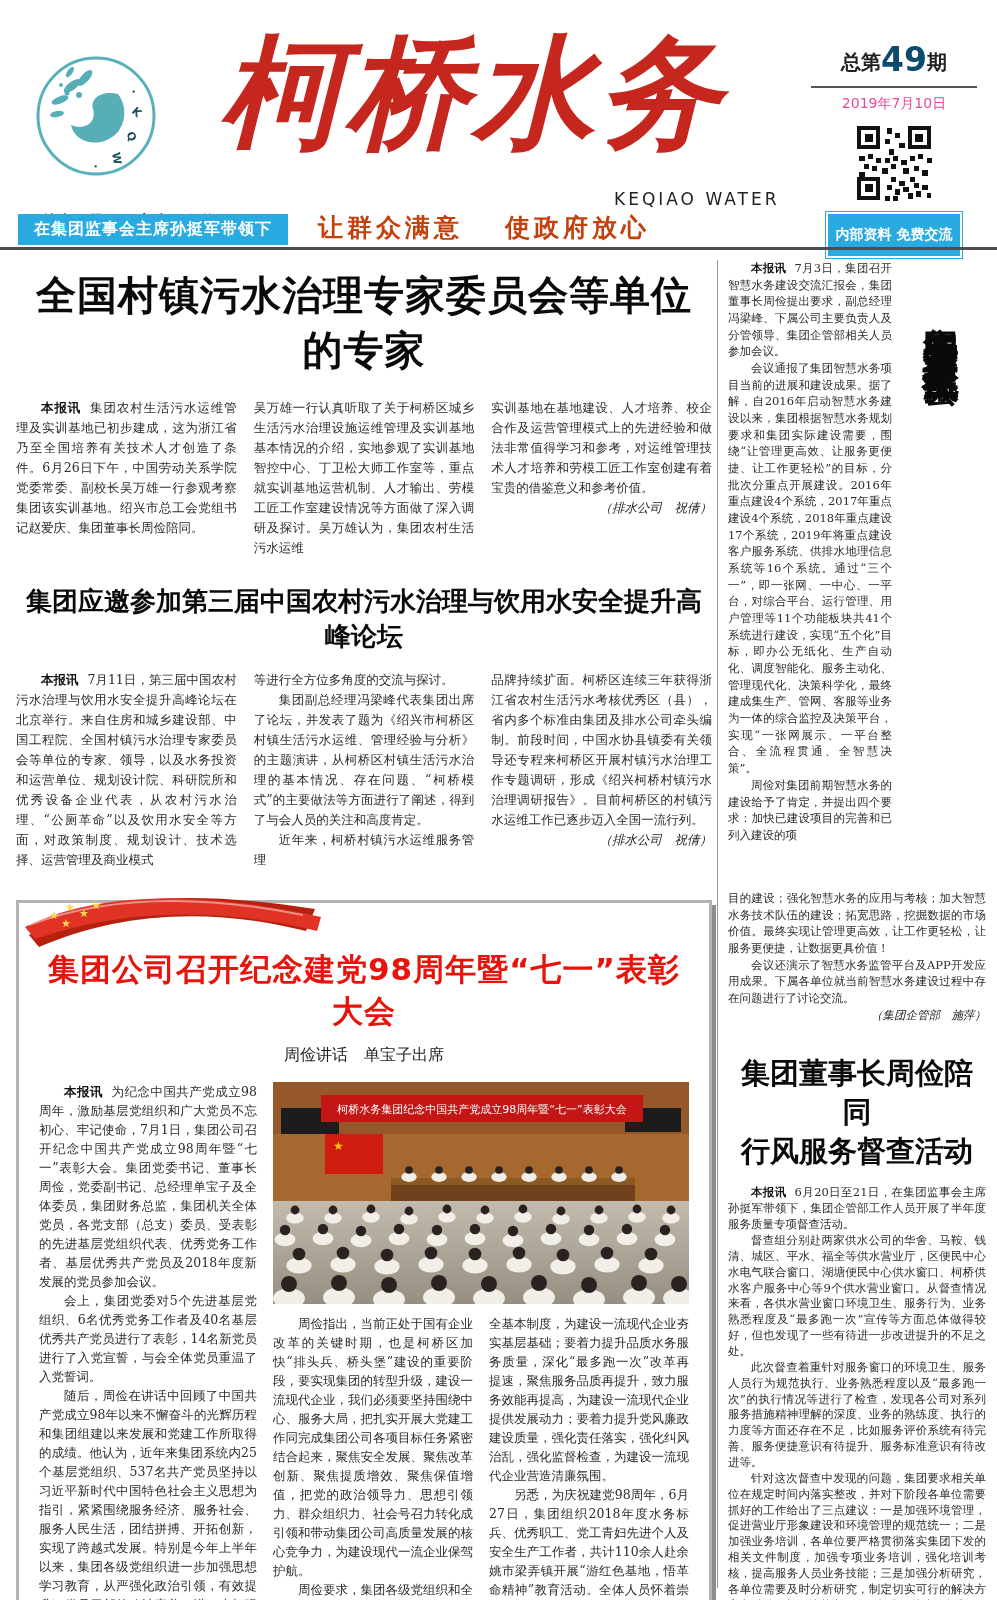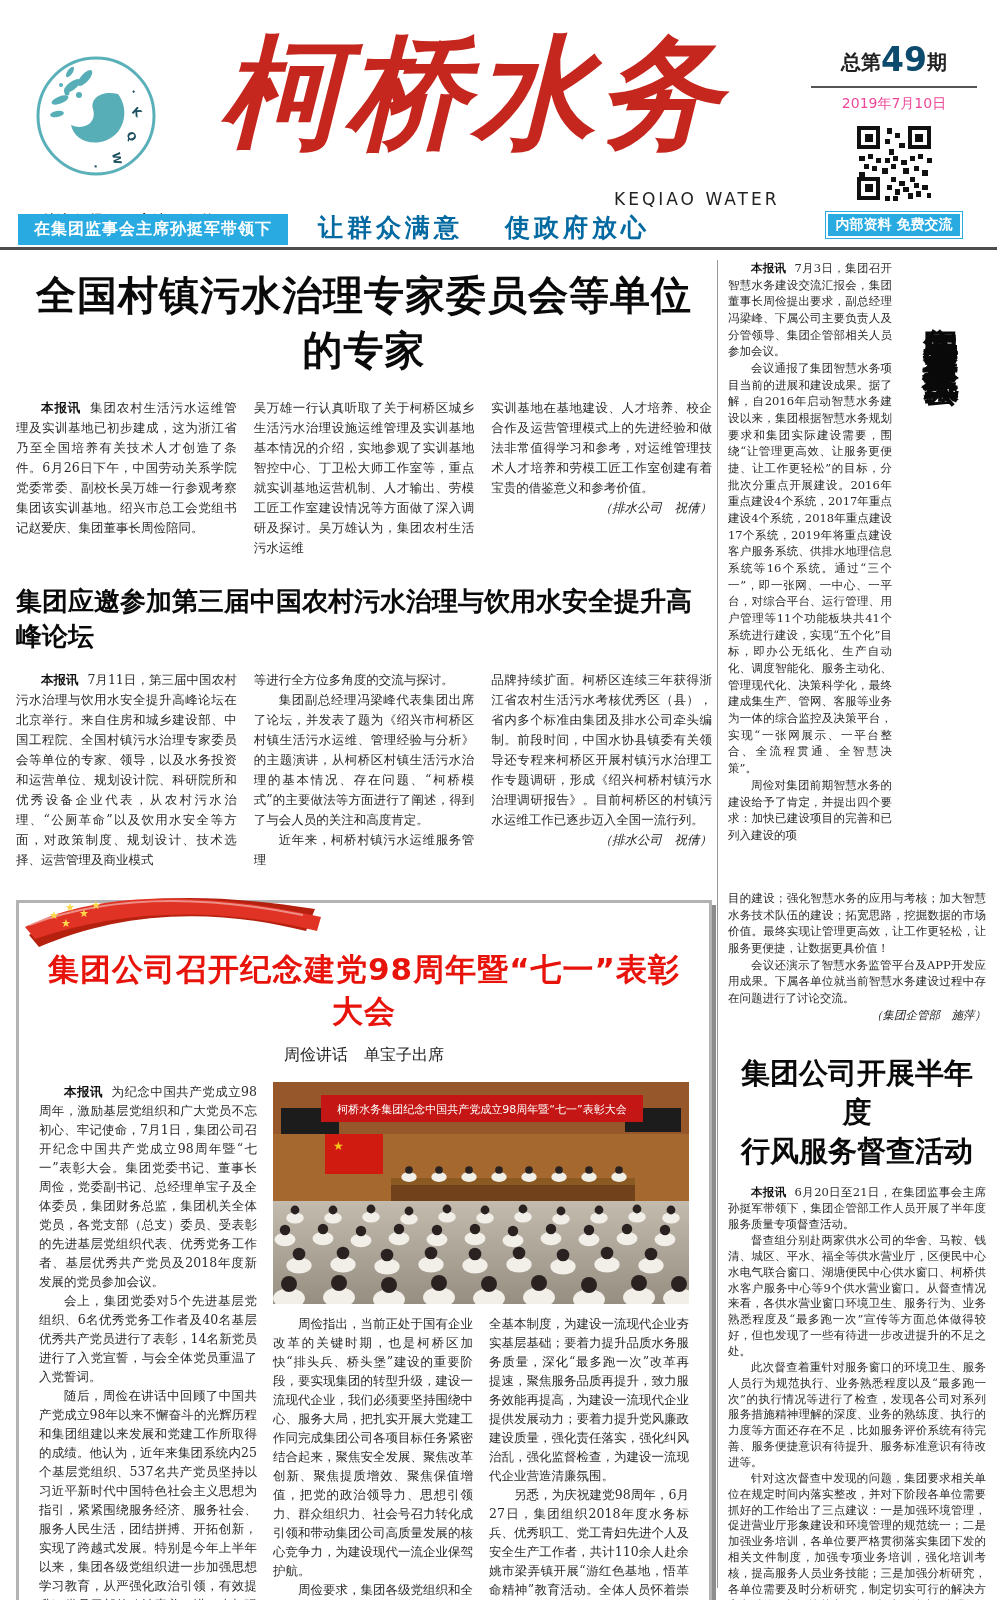--- a/index.html
+++ b/index.html
@@ -11,44 +11,44 @@
   .masthead-title{position:absolute;left:165px;top:22px;width:615px;text-align:center;
     font-size:122px;line-height:1.15;font-weight:bold;font-style:italic;color:#c5271e;
     letter-spacing:4px;font-family:"DejaVu Serif",serif;}
   .issue-box{position:absolute;right:14px;top:40px;width:178px;text-align:center;}
   .issue-line{font-family:"DejaVu Sans",sans-serif;font-size:20px;font-weight:bold;color:#222;}
   .issue-no{color:#0c4a6e;font-size:33px;font-weight:900;vertical-align:-2px;}
   .issue-rule{border:none;border-top:2px solid #555;margin:7px 6px;}
   .issue-date{font-family:"DejaVu Sans",sans-serif;font-size:14px;color:#ec4899;}
   .qr-wrap{margin:9px auto 7px;width:82px;height:82px;}
   .badge-internal{display:inline-block;background:#29abe2;color:#fff;font-weight:bold;
-    font-family:"DejaVu Sans",sans-serif;font-size:14px;padding:4px 10px;
+    font-family:"DejaVu Sans",sans-serif;font-size:14px;padding:14px 10px;
     box-shadow:inset 0 0 0 2px #fff;border:1px solid #29abe2;white-space:nowrap;}
   .editors{position:absolute;left:42px;top:197px;font-size:14px;color:#333;margin-top:15px;}
   .editors b{font-family:"DejaVu Sans",sans-serif;color:#111;margin-right:6px;}
   .editors span{margin-right:16px;}
   .title-en{position:absolute;left:614px;top:189px;font-family:"DejaVu Sans",sans-serif;
     font-size:17px;letter-spacing:3px;color:#222;}
   .publisher-badge{position:absolute;left:18px;top:214px;background:#29abe2;color:#fff;
     font-weight:bold;font-family:"DejaVu Sans",sans-serif;font-size:16px;padding:5px 16px;letter-spacing:1px;}
   .slogan{position:absolute;left:318px;top:211px;font-family:"DejaVu Sans",sans-serif;
-    font-weight:900;font-size:25px;letter-spacing:4px;color:#0369a1;}
+    font-weight:900;font-size:25px;letter-spacing:4px;color:#c2410c;}
   .slogan span+span{margin-left:42px;}
   .header-rule{position:absolute;left:0;top:247px;width:997px;height:3px;background:#4d4d4d;}
 
   
   .left-region{position:absolute;left:16px;top:252px;width:696px;}
   .v-divider{position:absolute;left:717px;top:260px;width:1px;height:1328px;background:#999;}
   .right-region{position:absolute;left:728px;top:260px;width:258px;height:1330px;}
 
   
   .headline1{font-family:"DejaVu Sans",sans-serif;font-weight:900;font-size:40px;
     text-align:center;margin:16px 0 20px;letter-spacing:1px;color:#0a0a0a;}
   .headline2{font-family:"DejaVu Sans",sans-serif;font-weight:900;font-size:26px;
-    margin:26px 0 16px;color:#0a0a0a;}
+    text-align:center;margin:26px 0 16px;color:#0a0a0a;}
   .cols{display:flex;gap:17px;text-align:justify;font-size:12.5px;line-height:1.6;color:#2b2b2b;}
   .col{flex:1;min-width:0;}
   p.para{margin:0;text-indent:2em;}
   p.noind{text-indent:0;}
   .lead{font-weight:bold;font-family:"DejaVu Sans",sans-serif;color:#111;margin-right:0.7em;}
   .sig{margin-top:4px;text-align:right;text-indent:0;font-style:italic;color:#222;}
 
   
   .feature{position:relative;margin-top:30px;border:3px solid #b3b3b3;
     box-shadow:4px 5px 0 #8d8d8d;padding:44px 20px 14px;height:736px;background:#fff;}
@@ -349,21 +349,21 @@
       </div>
       <div class="smart-wide">
         <p class="para noind"><span>目的建设；强化智慧水务的应用与考核；加大智慧水务技术队伍的建设；拓宽思路，挖掘数据的市场价值。最终实现让管理更高效，让工作更轻松，让服务更便捷，让数据更具价值！</span></p>
         <p class="para"><span>会议还演示了智慧水务监管平台及APP开发应用成果。下属各单位就当前智慧水务建设过程中存在问题进行了讨论交流。</span></p>
         <p class="para sig">（集团企管部　施萍）</p>
       </div>
     </div>
 
     <div class="artB">
       <div class="headlineB">
-        <div>集团公司开展半年度</div>
+        <div>集团董事长周俭陪同</div>
         <div>行风服务督查活动</div>
       </div>
       <p class="para"><b class="lead">本报讯</b><span>6月20日至21日，在集团监事会主席孙挺军带领下，集团企管部工作人员开展了半年度服务质量专项督查活动。</span></p>
       <p class="para"><span>督查组分别赴两家供水公司的华舍、马鞍、钱清、城区、平水、福全等供水营业厅，区便民中心水电气联合窗口、湖塘便民中心供水窗口、柯桥供水客户服务中心等9个供水营业窗口。从督查情况来看，各供水营业窗口环境卫生、服务行为、业务熟悉程度及“最多跑一次”宣传等方面总体做得较好，但也发现了一些有待进一步改进提升的不足之处。</span></p>
       <p class="para"><span>此次督查着重针对服务窗口的环境卫生、服务人员行为规范执行、业务熟悉程度以及“最多跑一次”的执行情况等进行了检查，发现各公司对系列服务措施精神理解的深度、业务的熟练度、执行的力度等方面还存在不足，比如服务评价系统有待完善、服务便捷意识有待提升、服务标准意识有待改进等。</span></p>
       <p class="para"><span>针对这次督查中发现的问题，集团要求相关单位在规定时间内落实整改，并对下阶段各单位需要抓好的工作给出了三点建议：一是加强环境管理，促进营业厅形象建设和环境管理的规范统一；二是加强业务培训，各单位要严格贯彻落实集团下发的相关文件制度，加强专项业务培训，强化培训考核，提高服务人员业务技能；三是加强分析研究，各单位需要及时分析研究，制定切实可行的解决方案和对策，并尽快落实到位，切实解决实际问题。</span></p>
 
     </div>
   </div>
 

